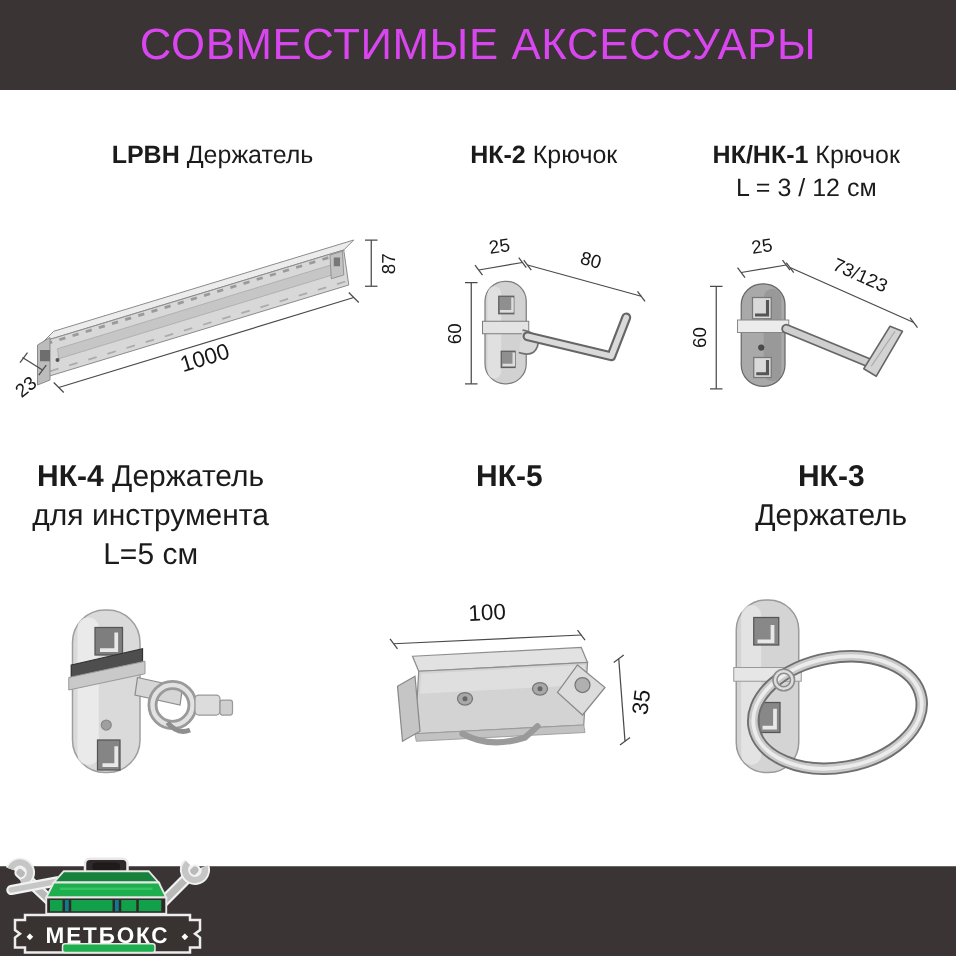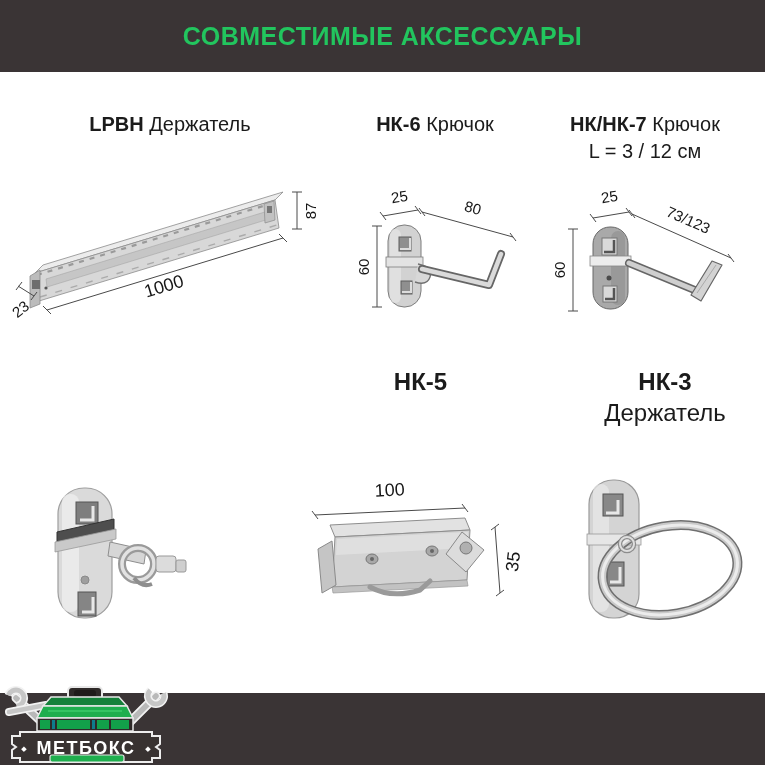--- a/index.html
+++ b/index.html
@@ -1,20 +1,20 @@
 <!DOCTYPE html>
 <html><head>
 <meta charset="utf-8">
 <style>
   html,body{margin:0;padding:0;background:#fff;}
   .page{position:relative;width:765px;height:765px;background:#fff;overflow:hidden;
         font-family:"Liberation Sans",sans-serif;color:#1b1b1b;}
   .banner{position:absolute;left:0;top:0;width:765px;height:72px;background:#3a3435;
           display:flex;align-items:center;justify-content:center;}
-  .banner h1{margin:0;color:#22c55e;font-size:25px;font-weight:bold;letter-spacing:.5px;}
+  .banner h1{margin:0;color:#d946ef;font-size:35px;font-weight:normal;letter-spacing:.5px;}
   .ptitle{position:absolute;text-align:center;}
   .r1{font-size:20px;line-height:27px;}
   .r2{font-size:24px;line-height:31px;}
   .ptitle b{font-weight:bold;}
   svg{position:absolute;}
   .dim line{stroke:#4a4a4a;stroke-width:1;}
   .dim text{fill:#161616;font-size:15px;text-anchor:middle;}
   .dim .big{font-size:18px;}
   .footerbar{position:absolute;left:0;top:693px;width:765px;height:72px;background:#3a3435;}
   .logo-svg{z-index:3;}
@@ -26,24 +26,24 @@
 <div class="page">
 
   <div class="banner">
     <h1>СОВМЕСТИМЫЕ АКСЕССУАРЫ</h1>
   </div>
 
   <div class="ptitle r1" style="left:25px;top:111px;width:290px">
     <div><b>LPBH</b> <span>Держатель</span></div>
   </div>
   <div class="ptitle r1" style="left:345px;top:111px;width:180px">
-    <div><b>НК-6</b> <span>Крючок</span></div>
+    <div><b>НК-2</b> <span>Крючок</span></div>
   </div>
   <div class="ptitle r1" style="left:535px;top:111px;width:220px">
-    <div><b>НК/НК-7</b> <span>Крючок</span></div>
+    <div><b>НК/НК-1</b> <span>Крючок</span></div>
     <div>L = 3 / 12 см</div>
   </div>
 
   <svg style="left:5px;top:178px" width="315" height="150" viewBox="0 0 315 150">
     <g>
       <polygon points="30,95 270,22 278,14 38,87" fill="#ececec" stroke="#8b8b8b" stroke-width="0.8"></polygon>
       <polygon points="30,95 270,22 274,50 34,123" fill="#d8d8d8" stroke="#8b8b8b" stroke-width="0.8"></polygon>
       <polygon points="41,101 263,33 264,41 42,109" fill="#c6c6c6" stroke="#9e9e9e" stroke-width="0.5"></polygon>
       <path d="M32,97 L268,25" stroke="#9a9a9a" stroke-width="2.2" stroke-dasharray="5 6" fill="none"></path>
       <path d="M35,119 L272,47" stroke="#ababab" stroke-width="1.4" stroke-dasharray="7 9" fill="none"></path>
@@ -122,21 +122,26 @@
       <circle cx="64" cy="93" r="2.5" fill="#4a4a4a"></circle>
       <rect x="58" y="101" width="14" height="16" fill="#d9d9d9" stroke="#777"></rect>
       <path d="M60,114 h9 v-11" stroke="#555" stroke-width="2.5" fill="none"></path>
       <path d="M84,78 L152,106" fill="none" stroke="#666" stroke-width="8" stroke-linecap="round"></path>
       <path d="M84,78 L152,106" fill="none" stroke="#cfcfcf" stroke-width="5" stroke-linecap="round"></path>
       <polygon points="146,110 167,76 177,80 156,116" fill="#d3d3d3" stroke="#666" stroke-width="1.2" stroke-linejoin="round"></polygon>
       <line x1="152" y1="108" x2="171" y2="80" stroke="#aaa"></line>
     </g>
   </svg>
 
-  <div class="ptitle r2" style="left:298px;top:366px;width:245px">
+  <div class="ptitle r2" style="left:8px;top:366px;width:225px">
+    <div><b>НК-4</b> <span>Держатель</span></div>
+    <div>для инструмента</div>
+    <div>L=5 см</div>
+  </div>
+  <div class="ptitle r2" style="left:285px;top:366px;width:245px">
     <div><b>НК-5</b></div>
   </div>
   <div class="ptitle r2" style="left:555px;top:366px;width:220px">
     <div><b>НК-3</b></div>
     <div>Держатель</div>
   </div>
 
   <svg style="left:50px;top:480px" width="170" height="155" viewBox="0 0 170 155">
     <g>
       <rect x="8" y="8" width="54" height="130" rx="26" fill="#dadada" stroke="#9e9e9e" stroke-width="1.2"></rect>

